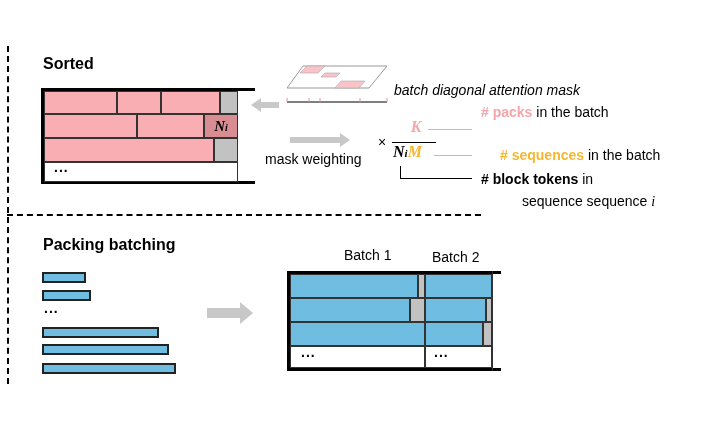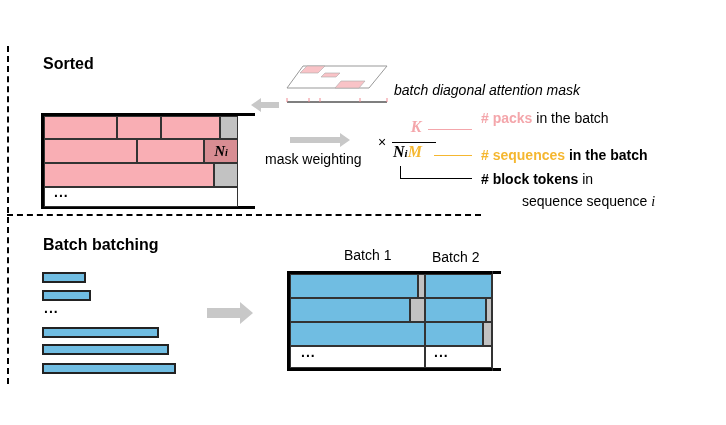--- a/index.html
+++ b/index.html
@@ -23,21 +23,21 @@
   .mathb { font-weight: bold; font-style: italic; font-family: "Liberation Serif", serif; }
 </style>
 </head>
 <body>
 
 <div class="abs dash-v"></div>
 <div class="abs dash-h"></div>
 
 <div class="abs title" style="left:43px; top:55px;">Sorted</div>
 
-<div class="abs" style="left:41px; top:88px; width:214px; height:116px;margin-top:25px;">
+<div class="abs" style="left:41px; top:88px; width:214px; height:116px;">
   <div class="thick" style="left:0; top:0; width:214px;"></div>
   <div class="thick" style="left:0; top:93px; width:214px;"></div>
   <div class="thin-v" style="left:0; top:0; height:96px; width:3px; background:#000;"></div>
 
   <div class="blk pink" style="left:3px; top:3px; width:73px; height:23px;"></div>
   <div class="blk pink" style="left:76px; top:3px; width:44px; height:23px;"></div>
   <div class="blk pink" style="left:120px; top:3px; width:59px; height:23px;"></div>
   <div class="blk gray" style="left:179px; top:3px; width:18px; height:23px;"></div>
 
   <div class="blk pink" style="left:3px; top:26px; width:93px; height:24px;"></div>
@@ -84,34 +84,34 @@
 <div class="abs" style="left:392px; top:142px; width:44px; height:1px; background:#000;"></div>
 <div class="abs" style="left:393px; top:143px;">
   <span class="mathb" style="font-size:16px;">N</span><span class="mathb" style="font-size:11px;">i</span><span class="mathb" style="font-size:16px; color:#f5b730;">M</span>
 </div>
 
 <div class="abs" style="left:428px; top:129px; width:44px; height:1px; background:#f4a6ab;"></div>
 <div class="abs" style="left:434px; top:155px; width:38px; height:1px; background:#f5b730;"></div>
 <div class="abs" style="left:400px; top:166px; width:1px; height:12px; background:#000;"></div>
 <div class="abs" style="left:400px; top:178px; width:72px; height:1px; background:#000;"></div>
 
-<div class="abs small" style="left:481px; top:110px;">
+<div class="abs small" style="left:481px; top:104px;">
   <b style="color:#f4a6ab;"># packs</b><span> in the batch</span>
 </div>
-<div class="abs small" style="left:481px; top:147px;font-weight:bold;">
+<div class="abs small" style="left:500px; top:147px;">
   <b style="color:#f5b730;"># sequences</b><span> in the batch</span>
 </div>
 <div class="abs small" style="left:481px; top:171px;">
   <b># block tokens</b><span> in</span>
 </div>
 <div class="abs small" style="left:522px; top:193px;">
   <span>sequence sequence </span><span class="ital" style="font-family:'Liberation Serif', serif;">i</span>
 </div>
 
-<div class="abs title" style="left:43px; top:236px;">Batch batching</div>
+<div class="abs title" style="left:43px; top:236px;">Packing batching</div>
 
 <div class="blk blue" style="left:42px; top:272px; width:44px; height:11px; border:2px solid #222;"></div>
 <div class="blk blue" style="left:42px; top:290px; width:49px; height:11px; border:2px solid #222;"></div>
 <div class="abs ellipsis" style="left:44px; top:300px;">...</div>
 <div class="blk blue" style="left:42px; top:327px; width:117px; height:11px; border:2px solid #222;"></div>
 <div class="blk blue" style="left:42px; top:344px; width:127px; height:11px; border:2px solid #222;"></div>
 <div class="blk blue" style="left:42px; top:363px; width:134px; height:11px; border:2px solid #222;"></div>
 
 <svg class="abs" style="left:207px; top:302px;" width="48" height="22">
   <polygon points="0,6 33,6 33,0 46,11 33,22 33,16 0,16" fill="#c8c8c8"></polygon>

